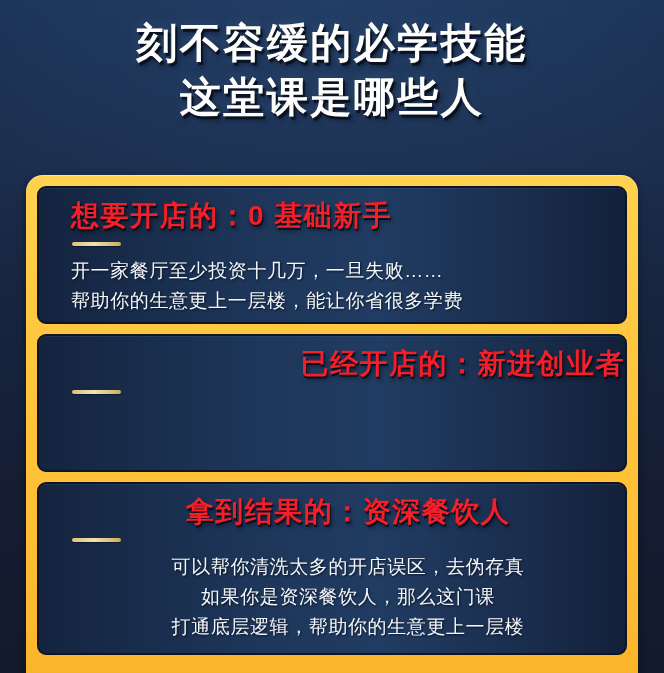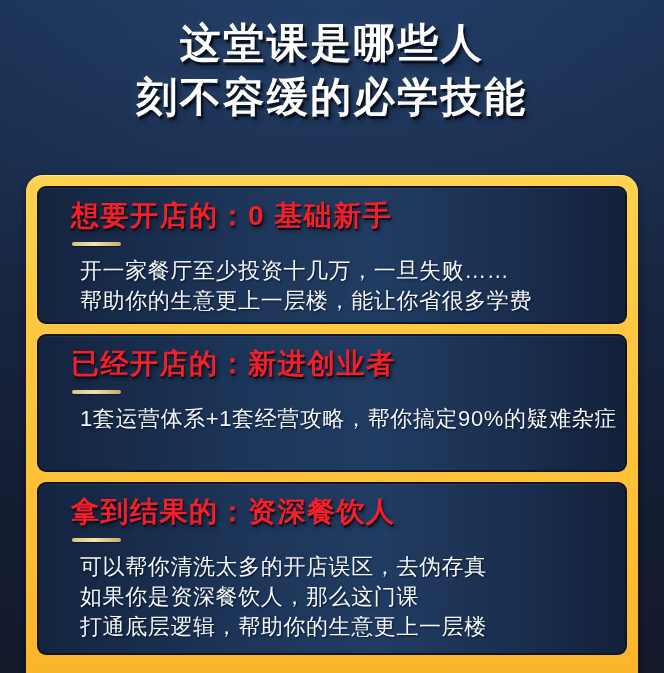--- a/index.html
+++ b/index.html
@@ -76,22 +76,22 @@
     box-sizing: border-box;
     border-radius: 9px;
     border: 2px solid #0f1526;
     background:
       linear-gradient(90deg, #14243f 0%, #1d3558 34%, #213c62 58%, #1a2e4e 82%, #13203a 100%);
     box-shadow: inset 0 1px 0 rgba(120,160,210,0.12);
     padding: 11px 0 10px 32px;
     overflow: hidden;
   }
   .card.card-1 { flex: 0 0 138px; }
-  .card.card-2 { flex: 0 0 138px; }
-  .card.card-3 { flex: 0 0 173px; }
+  .card.card-2 { flex: 0 0 138px; text-align: right; }
+  .card.card-3 { flex: 0 0 173px; text-align: center; }
 
   .card-heading {
     color: #f41f28;
     font-size: 28px;
     line-height: 34px;
     font-weight: bold;
     letter-spacing: 1.5px;
     white-space: nowrap;
     text-shadow:
       1px 2px 0 rgba(5,10,22,0.85),
@@ -106,55 +106,53 @@
     background: linear-gradient(90deg, #d9c27e 0%, #efe2b4 45%, #c9ad63 100%);
     box-shadow: 0 1px 1px rgba(0,0,0,0.45);
   }
 
   .card-body {
     margin: 0;
   }
   .body-line {
     display: block;
     color: #f4f7fb;
-    font-size: 22px;
+    font-size: 19px;
     line-height: 30px;
     letter-spacing: 0.6px;
     white-space: nowrap;
     text-shadow: 1px 1px 2px rgba(4,9,20,0.75);
-    margin-left: 9px;
   }
 </style>
 </head>
 <body>
 
 <div id="poster">
 
   <div class="title-block">
+    <span class="title-line">刻不容缓的必学技能</span>
     <span class="title-line">这堂课是哪些人</span>
-    <span class="title-line">刻不容缓的必学技能</span>
   </div>
 
   <div class="gold-frame">
     <div class="cards">
 
       <div class="card card-1">
         <div class="card-heading">想要开店的：0 基础新手</div>
         <div class="divider"></div>
         <div class="card-body">
           <span class="body-line">开一家餐厅至少投资十几万，一旦失败……</span>
           <span class="body-line">帮助你的生意更上一层楼，能让你省很多学费</span>
         </div>
       </div>
 
       <div class="card card-2">
         <div class="card-heading">已经开店的：新进创业者</div>
         <div class="divider"></div>
         <div class="card-body">
-          <span class="body-line">1套运营体系+1套经营攻略，帮你搞定90%的疑难杂症</span>
         </div>
       </div>
 
       <div class="card card-3">
         <div class="card-heading">拿到结果的：资深餐饮人</div>
         <div class="divider"></div>
         <div class="card-body">
           <span class="body-line">可以帮你清洗太多的开店误区，去伪存真</span>
           <span class="body-line">如果你是资深餐饮人，那么这门课</span>
           <span class="body-line">打通底层逻辑，帮助你的生意更上一层楼</span>

